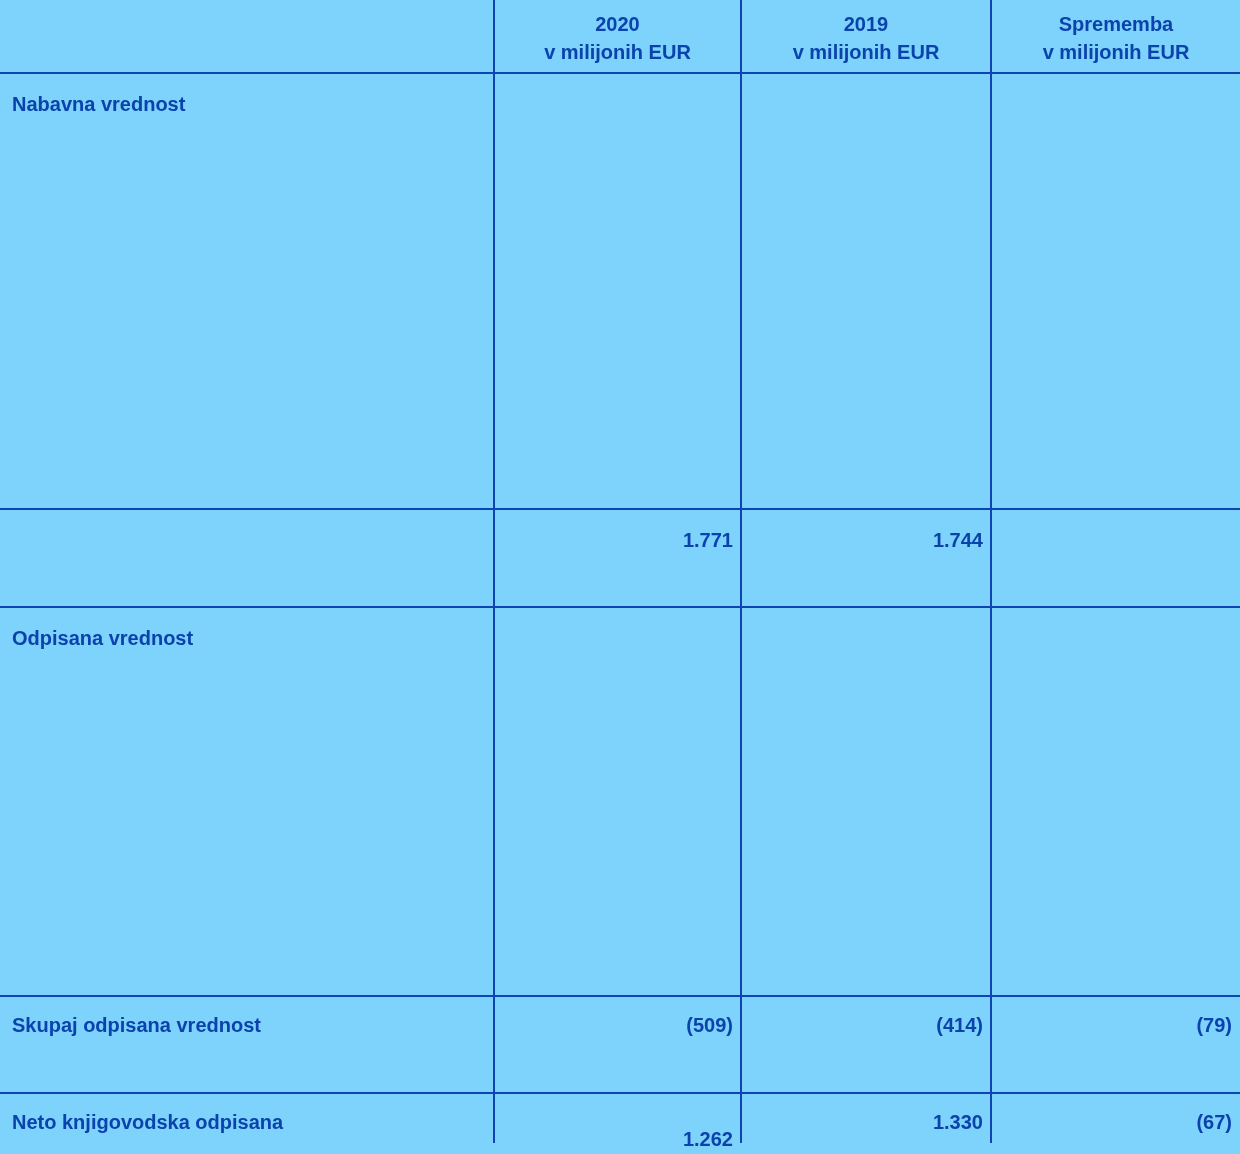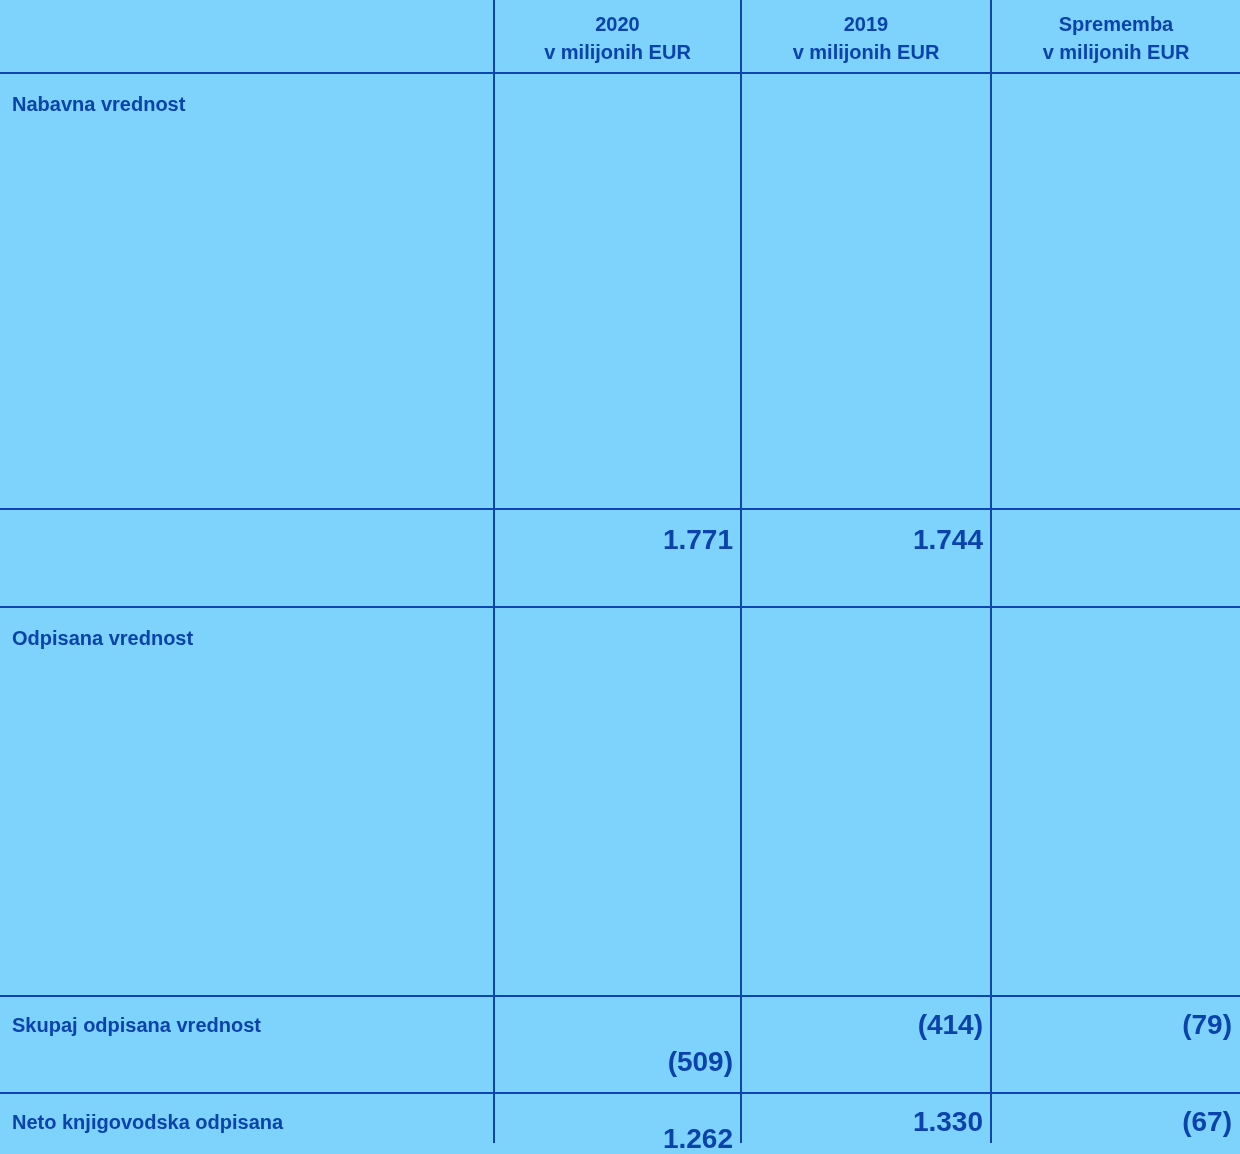--- a/index.html
+++ b/index.html
@@ -49,21 +49,21 @@
   .label {
     position: absolute;
     left: 12px;
     font-size: 20px;
     line-height: 24px;
     white-space: nowrap;
   }
   
   .num {
     position: absolute;
-    font-size: 28px;
+    font-size: 20px;
     line-height: 24px;
     text-align: right;
     white-space: nowrap;
   }
   .col-2020  { left: 494px; width: 239px; }
   .col-2019  { left: 743px; width: 240px; }
   .col-chg   { left: 993px; width: 239px; }
 </style>
 </head>
 <body>
@@ -95,21 +95,21 @@
 
   <div class="label" style="top:92px;">Nabavna vrednost</div>
 
   <div class="num col-2020" style="top:528px;">1.771</div>
   <div class="num col-2019" style="top:528px;">1.744</div>
   <div class="num col-chg" style="top:528px;padding-left:48px;">27</div>
 
   <div class="label" style="top:626px;">Odpisana vrednost</div>
 
   <div class="label" style="top:1013px;">Skupaj odpisana vrednost</div>
-  <div class="num col-2020" style="top:1050px;">(509)</div>
+  <div class="num col-2020" style="top:1013px;">(509)</div>
   <div class="num col-2019" style="top:1013px;">(414)</div>
   <div class="num col-chg" style="top:1013px;">(79)</div>
 
   <div class="label" style="top:1110px;">Neto knjigovodska odpisana</div>
   <div class="num col-2020" style="top:1110px;margin-top:17px;">1.262</div>
   <div class="num col-2019" style="top:1110px;">1.330</div>
   <div class="num col-chg" style="top:1110px;">(67)</div>
 
 </div>
 

